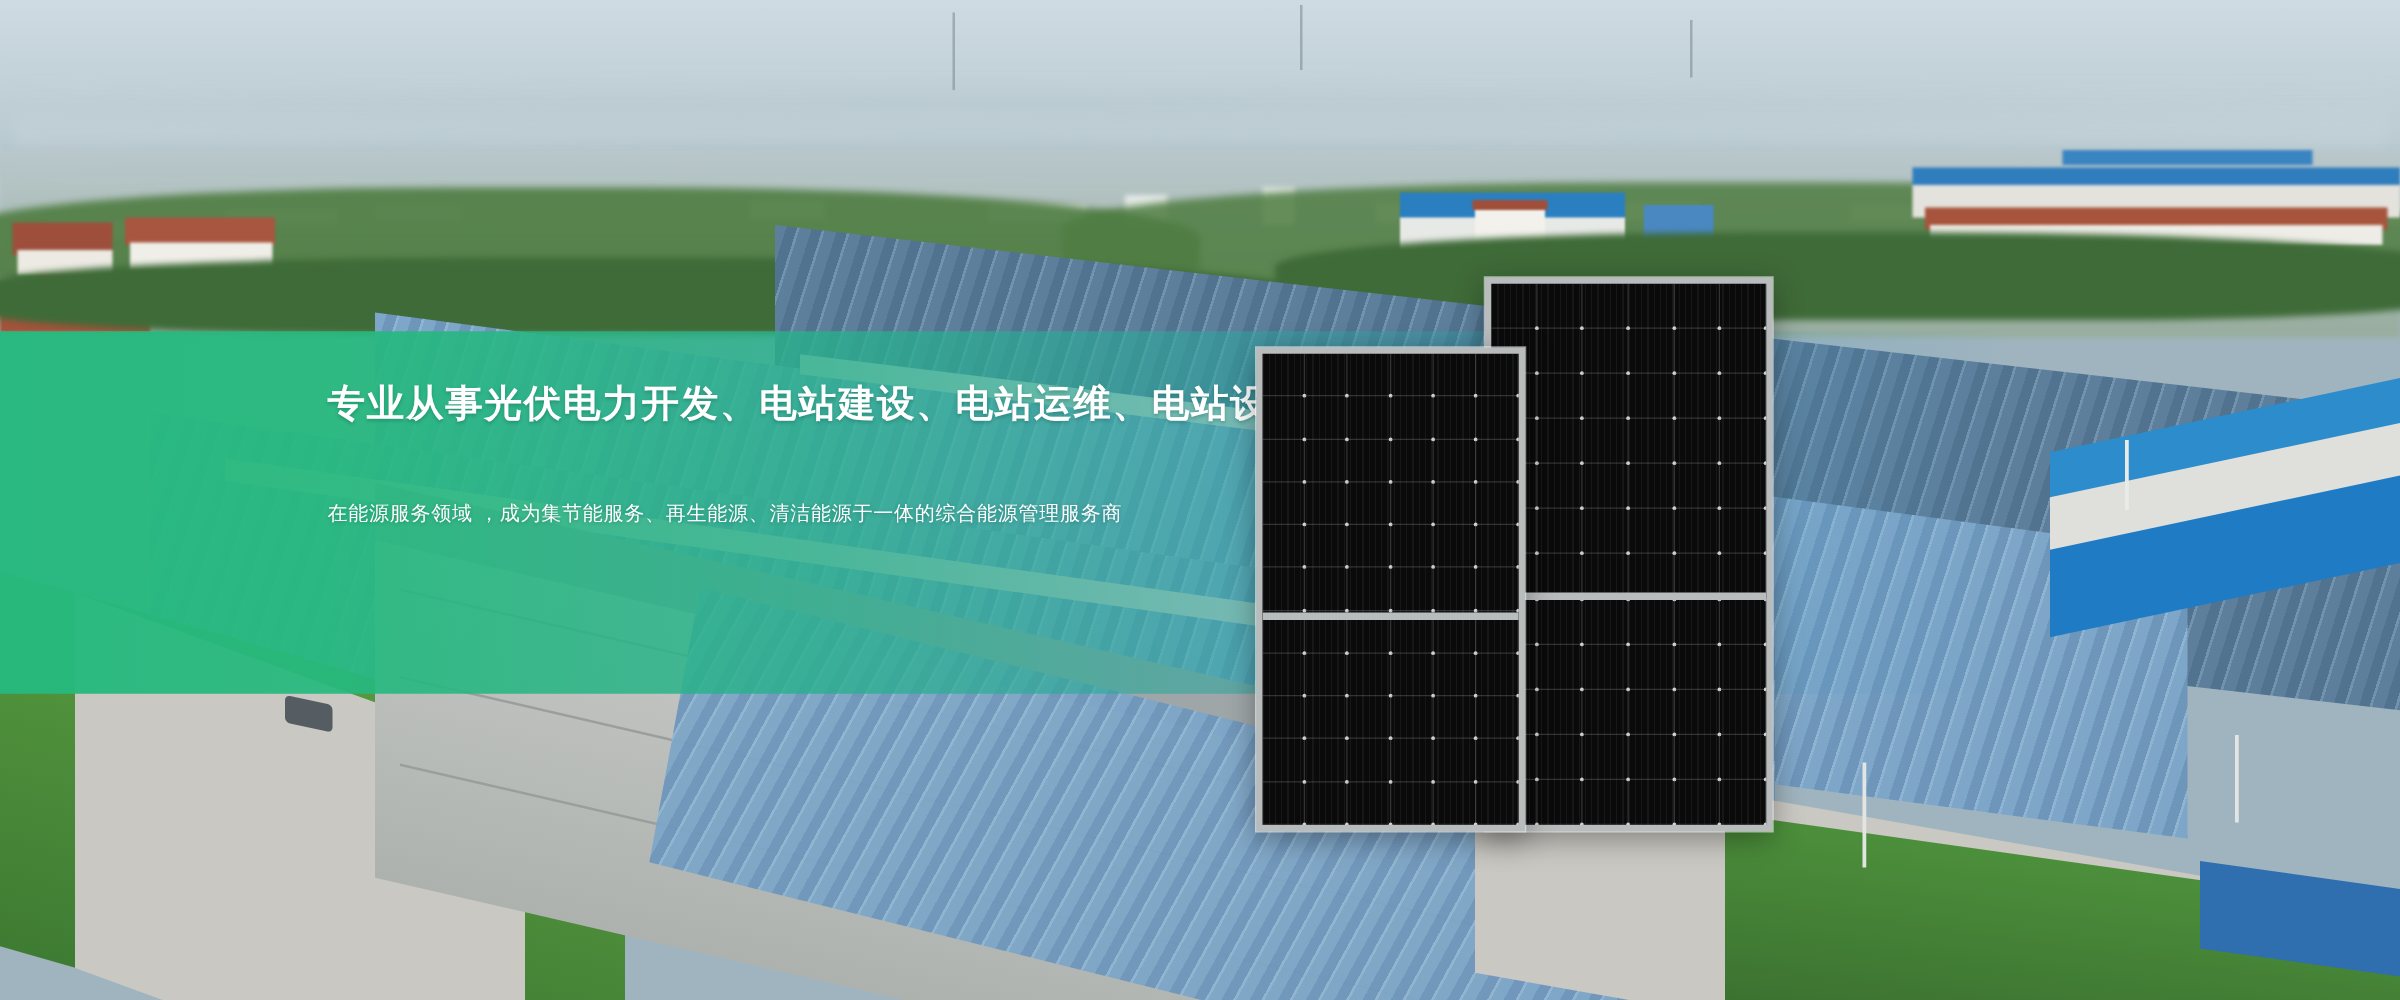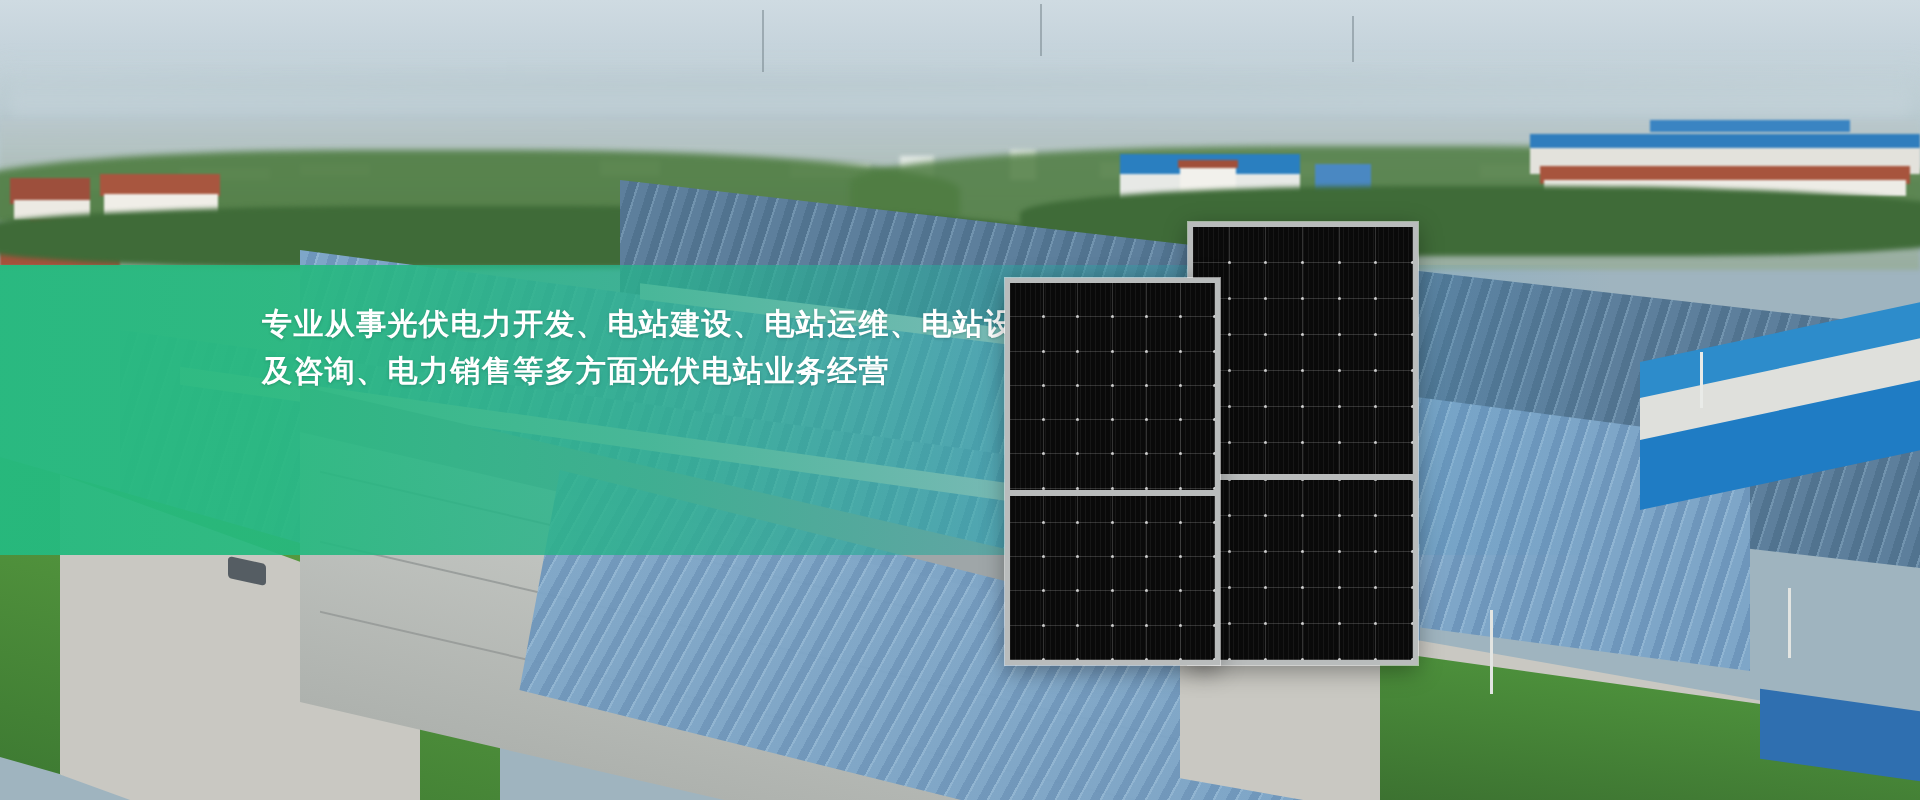--- a/index.html
+++ b/index.html
@@ -261,21 +261,21 @@
     <div style="position:absolute;left:1700px;top:352px;width:3px;height:56px;background:#e9ebe8;"></div>
 
     <div style="position:absolute;left:228px;top:560px;width:38px;height:22px;background:#555d63;border-radius:4px;transform:skewY(12deg);"></div>
     <div style="position:absolute;left:1760px;top:700px;width:160px;height:70px;background:#2f6fb0;transform:skewY(8deg);"></div>
   </div>
 
   <div class="overlay-band"></div>
 
   <div class="copy">
     <div class="headline">专业从事光伏电力开发、电站建设、电站运维、电站设计</div>
-    <div class="headline">及咨询、电力销售等多方面光伏电站业务经营</div>
+    <div class="subline">在能源服务领域  ，成为集节能服务、再生能源、清洁能源于一体的综合能源管理服务商</div>
   </div>
 
   <div class="panel" id="panel-back">
     <div class="glass">
       <div class="cellgrid" id="grid-back" style="grid-template-columns: repeat(6, 1fr); grid-template-rows: repeat(12, 1fr);">
           <div class="cell"></div>
           <div class="cell"></div>
           <div class="cell"></div>
           <div class="cell"></div>
           <div class="cell"></div>

